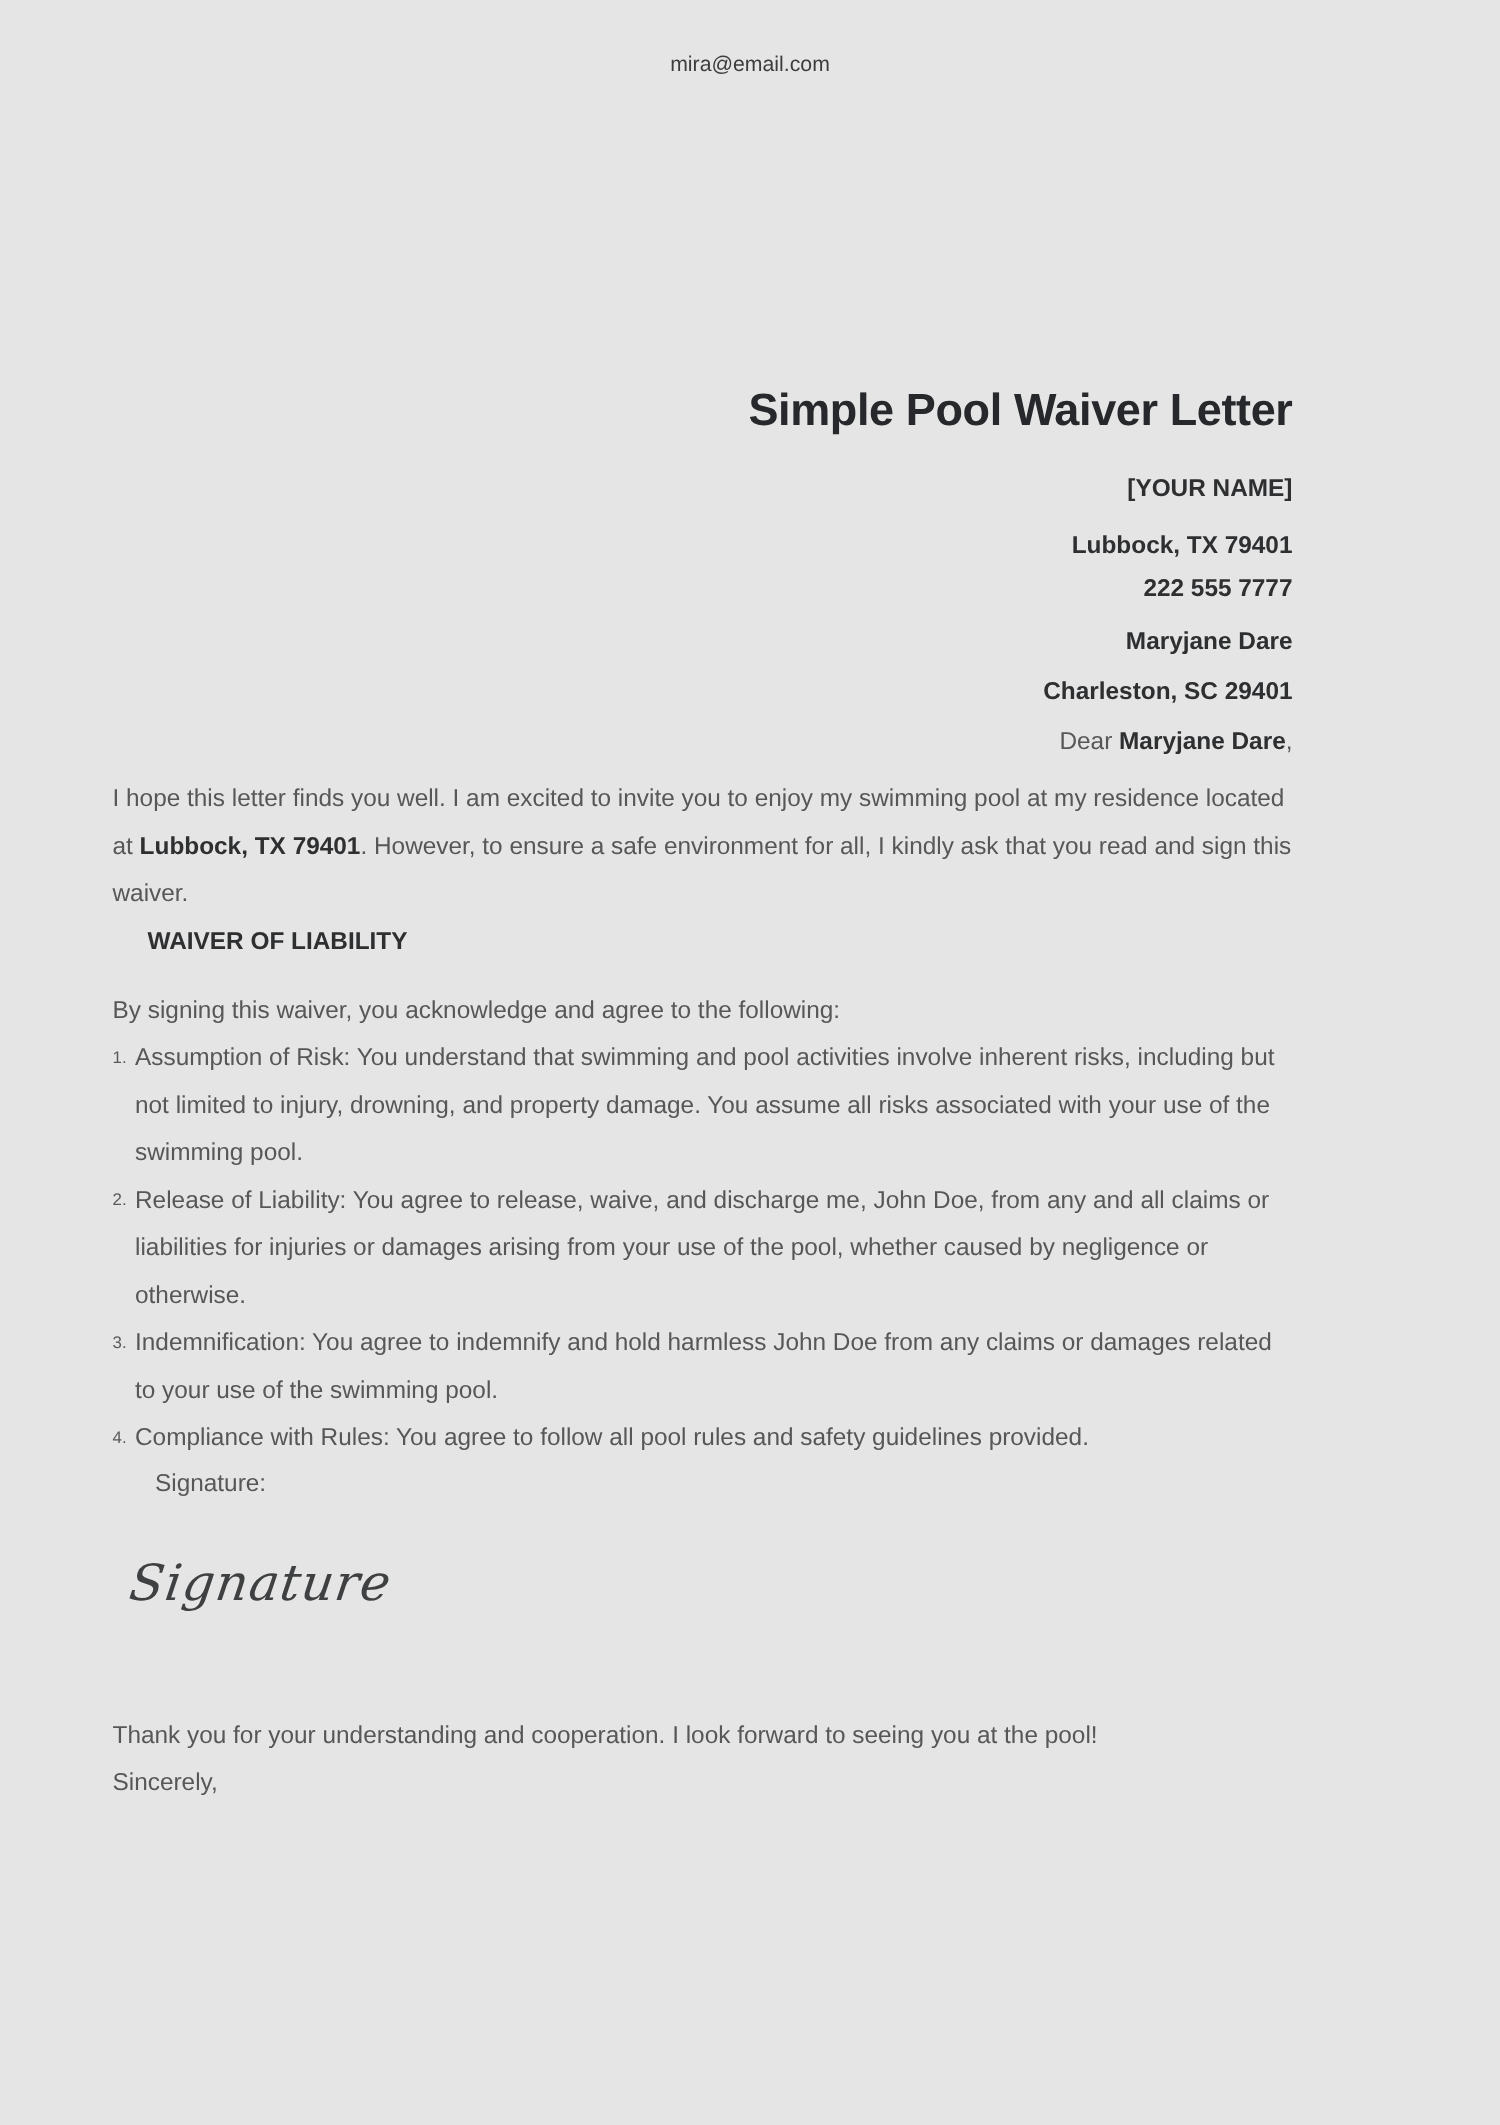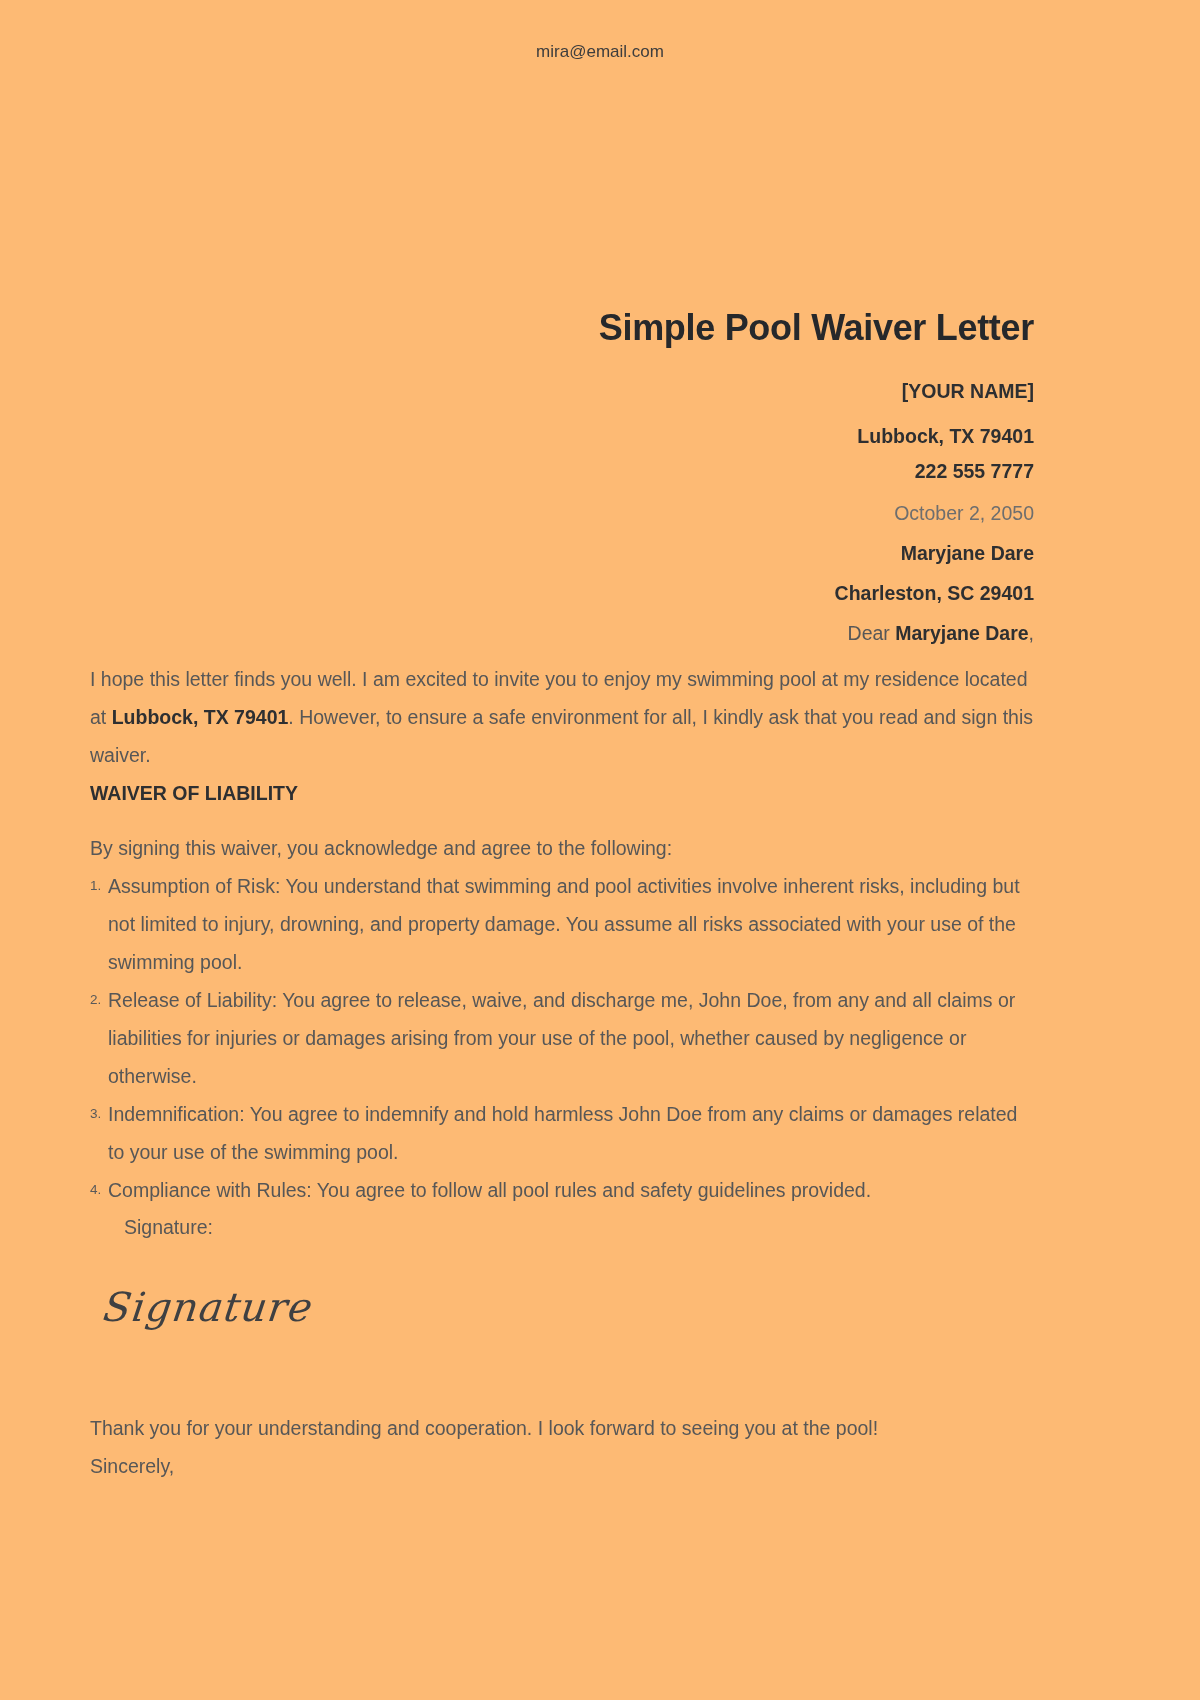--- a/index.html
+++ b/index.html
@@ -1,20 +1,20 @@
 <!DOCTYPE html>
 <html><head>
 <meta charset="utf-8">
 <style>
   * { margin:0; padding:0; box-sizing:border-box; }
   html,body { background:#fff; }
   .page {
     position:relative;
     width:1200px; height:1700px;
-    background:#fdba74;
+    background:#e5e5e5;
     overflow:hidden;
     font-family:"Liberation Sans", sans-serif;
     -webkit-font-smoothing:antialiased;
   }
   
   .doc-header { text-align:center; }
   .header-email {
     padding-top:42px;
     font-size:17px; line-height:20px;
     color:#3d3d3d;
@@ -48,21 +48,21 @@
   .mb-13 { margin-bottom:13px; }
   .mb-26 { margin-bottom:26px; }
   .mb-20 { margin-bottom:20px; }
   .mb-18 { margin-bottom:18px; }
   .date-line { color:#6e6e6e; }
   .para { line-height:38px; color:#575757; }
   .intro-para { margin-top:16px; }
   .section-heading {
     margin-top:7px;
     font-size:19.5px; line-height:24px;
-    font-weight:700; color:#2e2f31;
+    font-weight:700; color:#2e2f31;margin-left:28px;
   }
   .list-intro { margin-top:24px; line-height:38px; }
   .waiver-list { margin-top:0; }
   .list-item { display:flex; align-items:flex-start; }
   .list-num {
     flex:0 0 18px;
     font-size:13.5px; line-height:38px;
     color:#595959;
     text-align:left;
   }
@@ -91,21 +91,20 @@
   </div>
 
   <div class="letter">
 
     <div class="letter-title">Simple Pool Waiver Letter</div>
 
     <div class="contact-block">
       <div class="c-line b mb-23">[YOUR NAME]</div>
       <div class="c-line b mb-13">Lubbock, TX 79401</div>
       <div class="c-line b mb-20">222 555 7777</div>
-      <div class="c-line date-line mb-18">October 2, 2050</div>
       <div class="c-line b mb-18">Maryjane Dare</div>
       <div class="c-line b mb-18">Charleston, SC 29401</div>
       <div class="c-line"><span>Dear </span><span class="b">Maryjane Dare</span><span>,</span></div>
     </div>
 
     <div class="para intro-para"><span>I hope this letter finds you well. I am excited to invite you to enjoy my swimming pool at my residence located at </span><span class="b">Lubbock, TX 79401</span><span>. However, to ensure a safe environment for all, I kindly ask that you read and sign this waiver.</span></div>
 
     <div class="section-heading">WAIVER OF LIABILITY</div>
 
     <div class="para list-intro">By signing this waiver, you acknowledge and agree to the following:</div>

